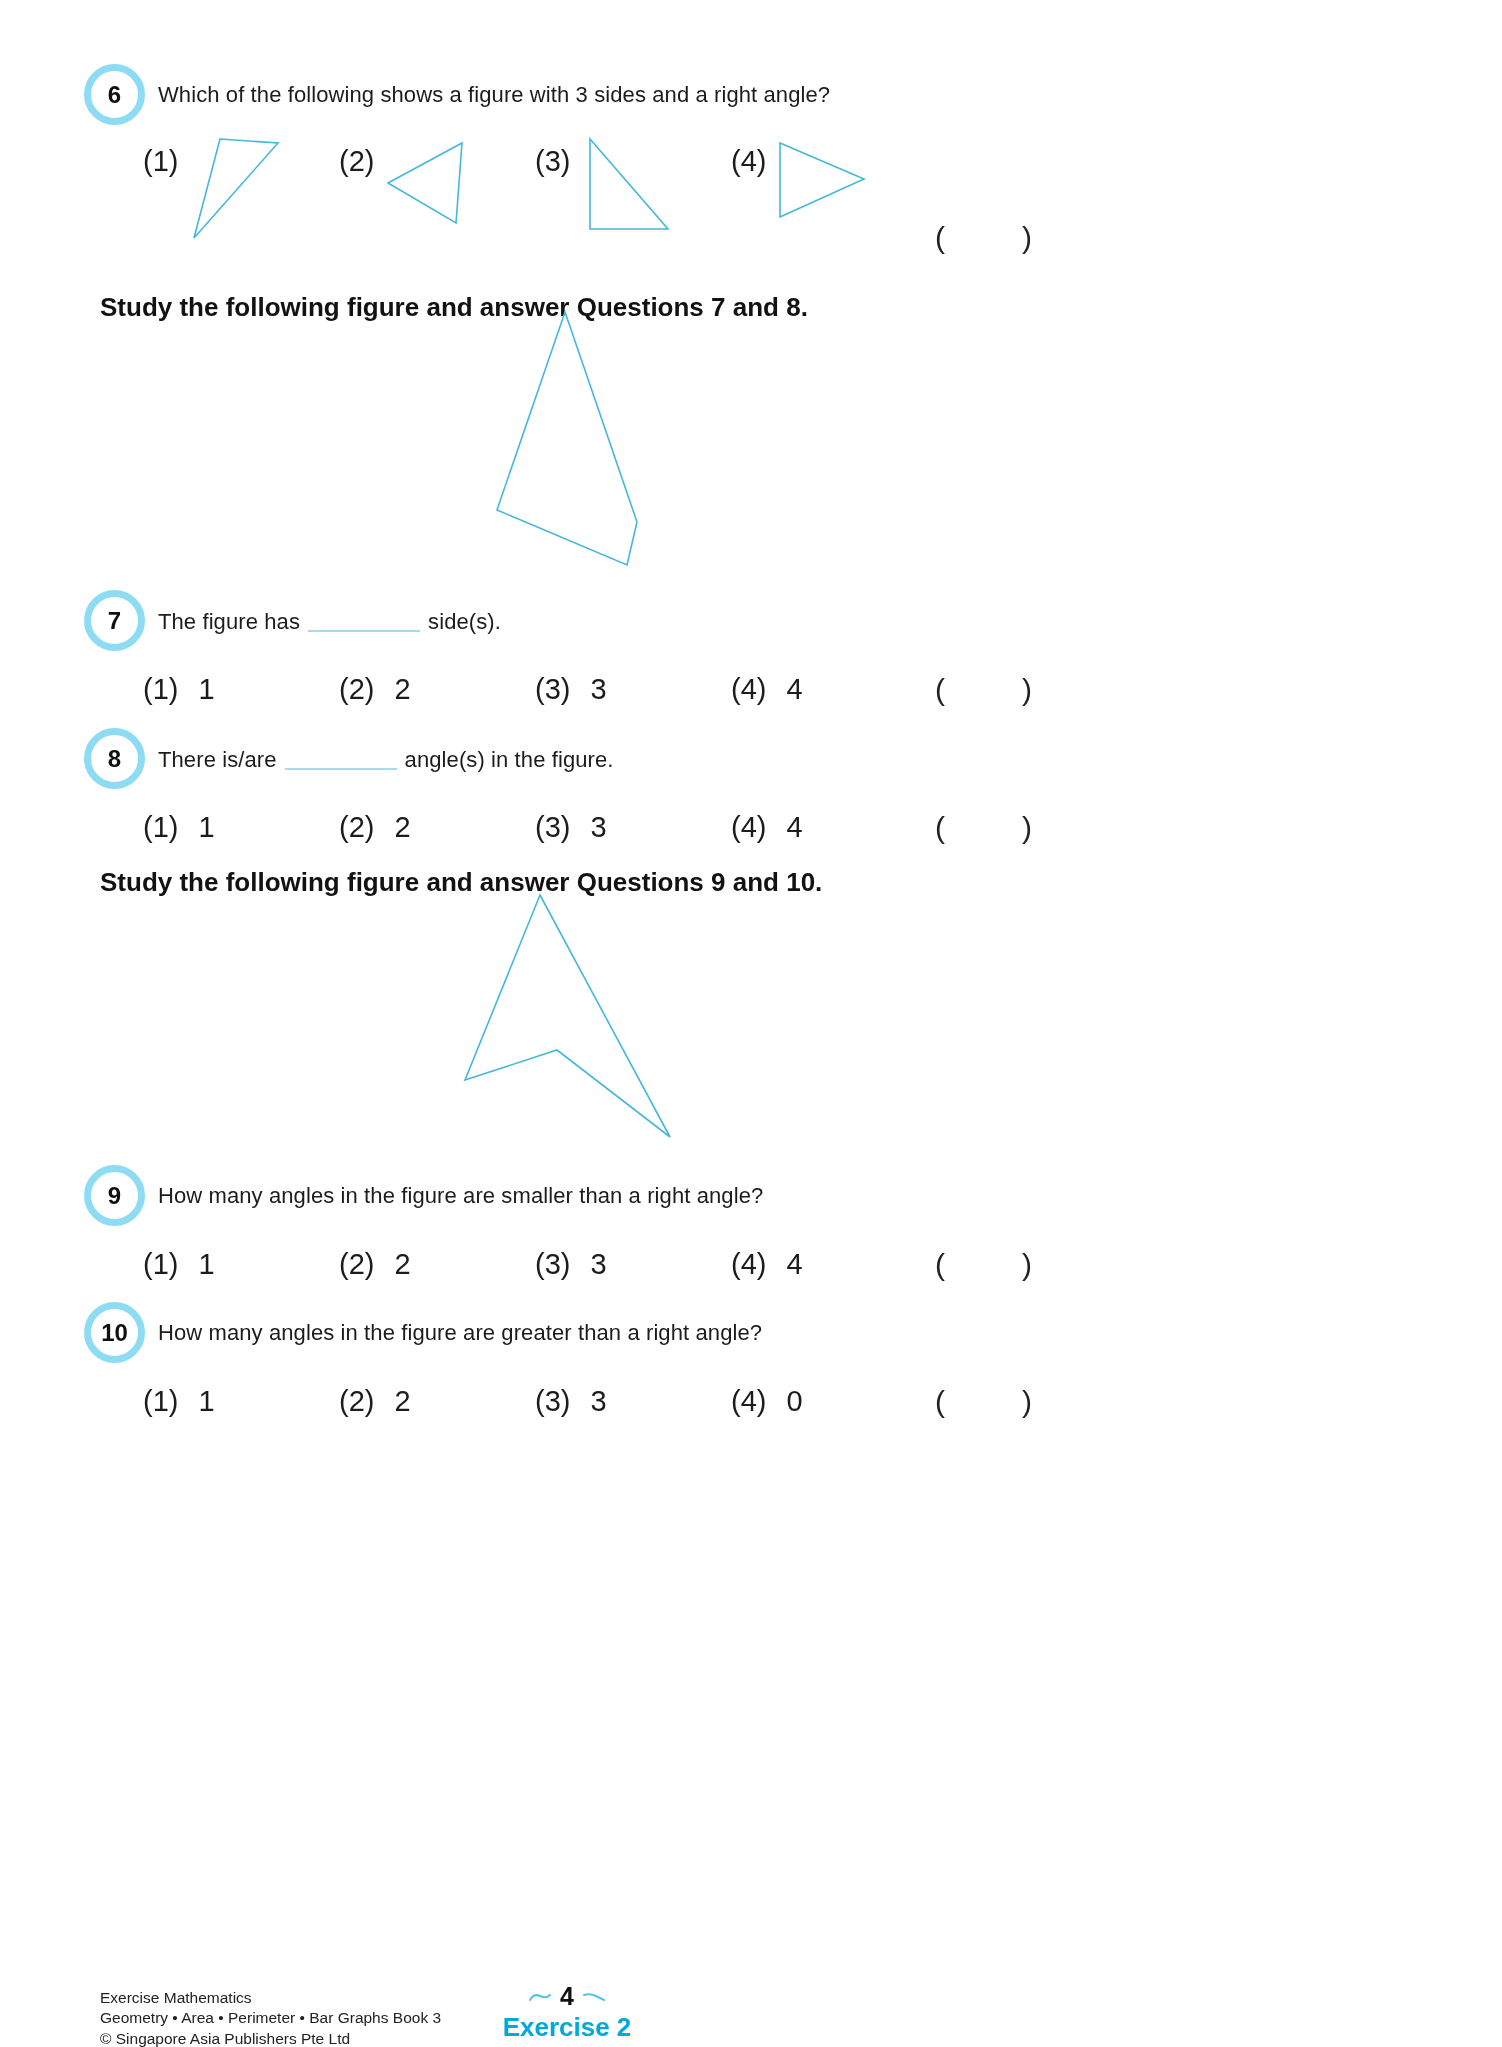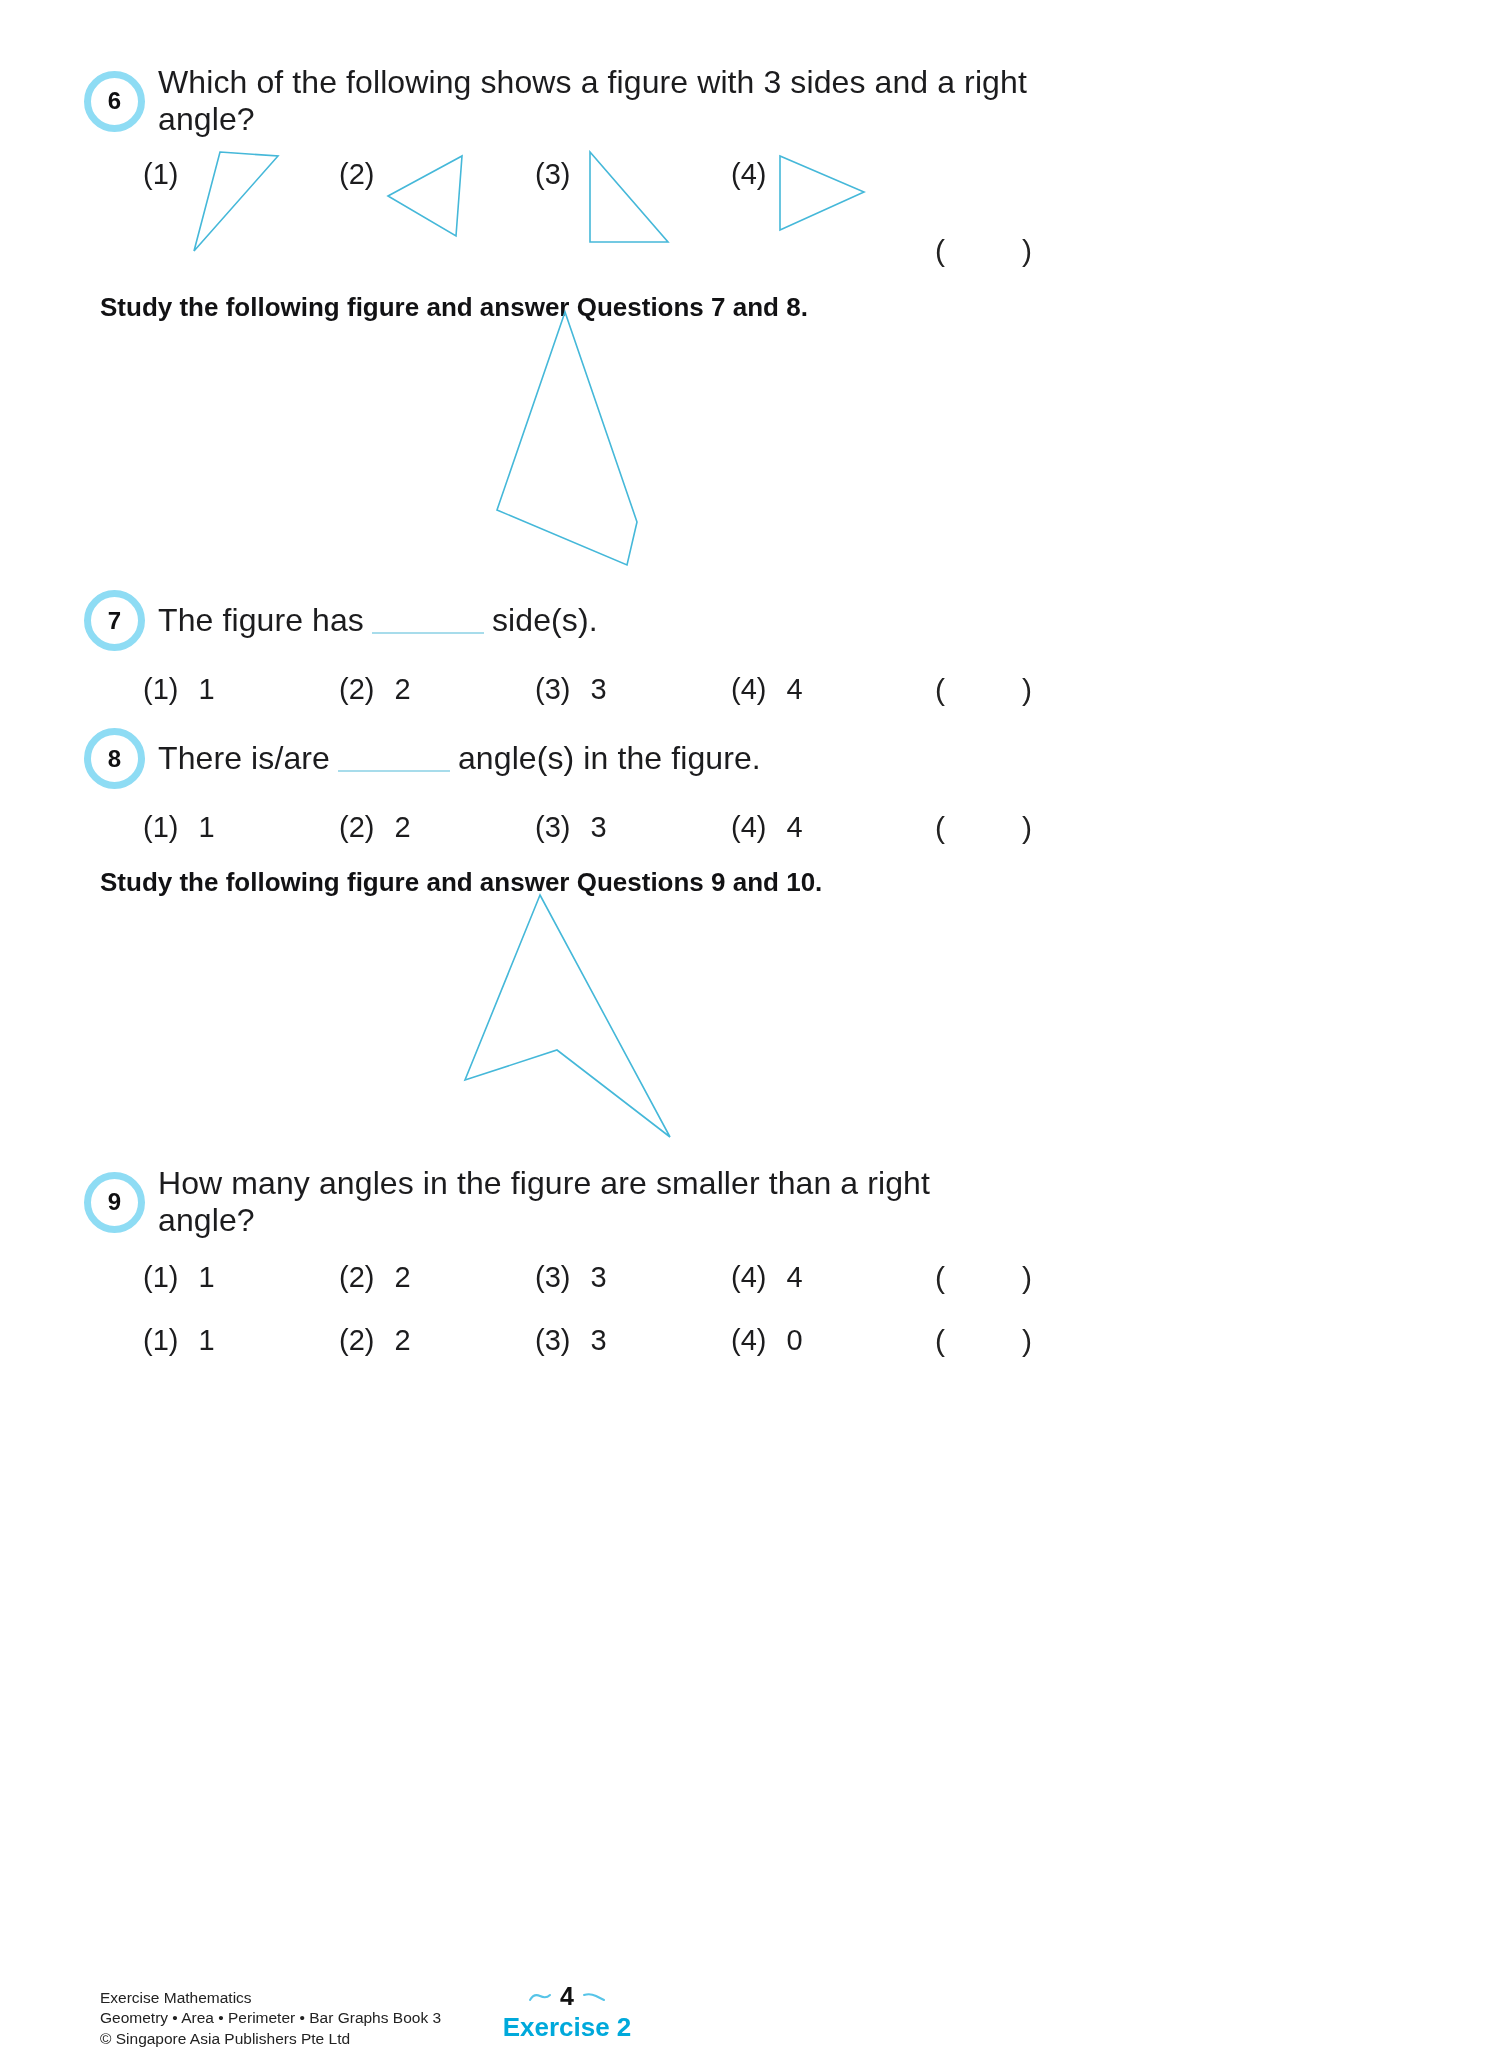--- a/index.html
+++ b/index.html
@@ -2,21 +2,21 @@
 <html><head>
 <meta charset="utf-8">
 <style>
   html,body{margin:0;padding:0;}
   body{width:1502px;height:2047px;background:#ffffff;font-family:"Liberation Sans","DejaVu Sans",sans-serif;color:#1c1c1e;}
   .page{position:relative;width:1502px;height:2047px;background:#fff;overflow:hidden;}
   .abs{position:absolute;}
   section.q{left:84px;width:948px;}
   .qhead{display:flex;align-items:center;gap:13px;}
   .badge{flex:none;width:47px;height:47px;border-radius:50%;background:#fff;border:7px solid #8edcf4;display:flex;align-items:center;justify-content:center;font-weight:bold;font-size:24px;color:#101012;}
-  .qtext{font-size:32px;letter-spacing:.1px;}
+  .qtext{font-size:22px;letter-spacing:.1px;}
   .heading{left:100px;font-size:26px;font-weight:bold;color:#121214;}
   .opt-row{position:relative;margin-top:22px;padding-left:59px;display:flex;align-items:flex-start;}
   .opt{width:196px;display:flex;gap:20px;font-size:29px;}
   .opt-label{font-size:29px;}
   .ans{position:absolute;right:0;top:0;width:97px;display:flex;justify-content:space-between;font-size:30px;color:#222;}
   .q6-opt{width:196px;display:flex;gap:12px;align-items:flex-start;}
   .fig-small{margin-top:-8px;}
   polygon{fill:none;stroke:#45b8d9;stroke-width:1.6;stroke-linejoin:miter;}
   .blank{display:inline-block;width:112px;height:24px;border-bottom:2px solid #a7dceb;margin:0 8px;vertical-align:-3px;}
   .footer-left{font-size:15.5px;line-height:1.32;color:#222;}
@@ -165,20 +165,24 @@
         <span>4</span>
       </div>
       <div class="ans">
         <span>(</span>
         <span>)</span>
       </div>
     </div>
   </section>
 
   <section class="q abs" style="top:1302px;">
+    <div class="qhead">
+      <div class="badge">10</div>
+      <div class="qtext">How many angles in the figure are greater than a right angle?</div>
+    </div>
     <div class="opt-row">
       <div class="opt">
         <span class="opt-label">(1)</span>
         <span>1</span>
       </div>
       <div class="opt">
         <span class="opt-label">(2)</span>
         <span>2</span>
       </div>
       <div class="opt">

